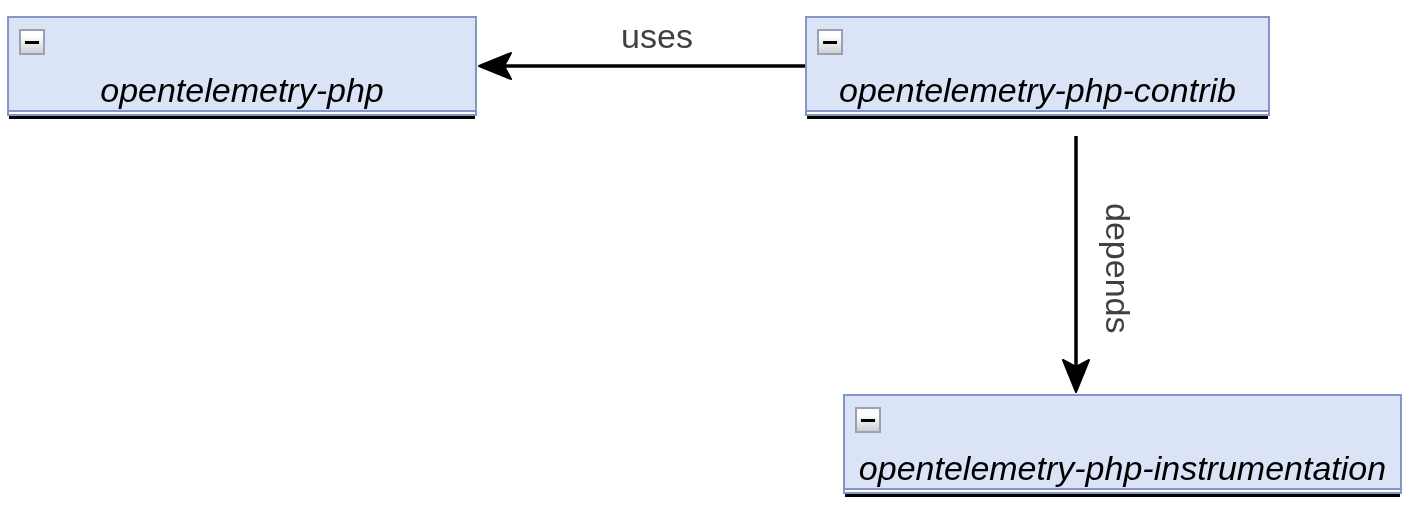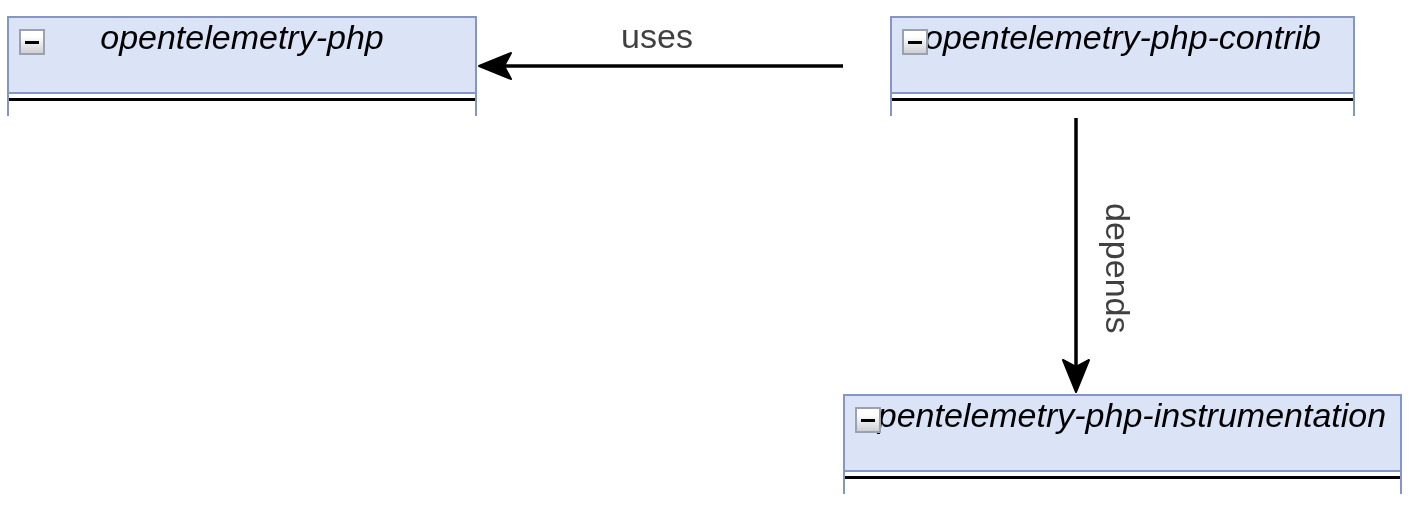--- a/index.html
+++ b/index.html
@@ -45,29 +45,29 @@
     line-height: 40px;
   }
   
   .node {
     position: absolute;
     background: #ffffff;
     border: 2px solid var(--node-border);
     z-index: 2;
   }
   .node.n1 { left: 7px;   top: 16px;  width: 470px; height: 100px; }
-  .node.n2 { left: 890px; top: 16px;  width: 465px; height: 100px; }
+  .node.n2 { left: 805px; top: 16px;  width: 465px; height: 100px; }
   .node.n3 { left: 843px; top: 394px; width: 559px; height: 100px; }
   .node-title {
     position: relative;
-    height: 76px;
+    height: 94px;
     background: var(--node-fill);
     border-bottom: 2px solid var(--node-border);
     display: flex;
-    align-items: flex-start;
+    align-items: flex-end;
     justify-content: center;
   }
   .node-label {
     font-style: italic;
     font-size: 34px;
     color: #000;
     white-space: nowrap;
     z-index: 1;
   }
   .node-footer {

